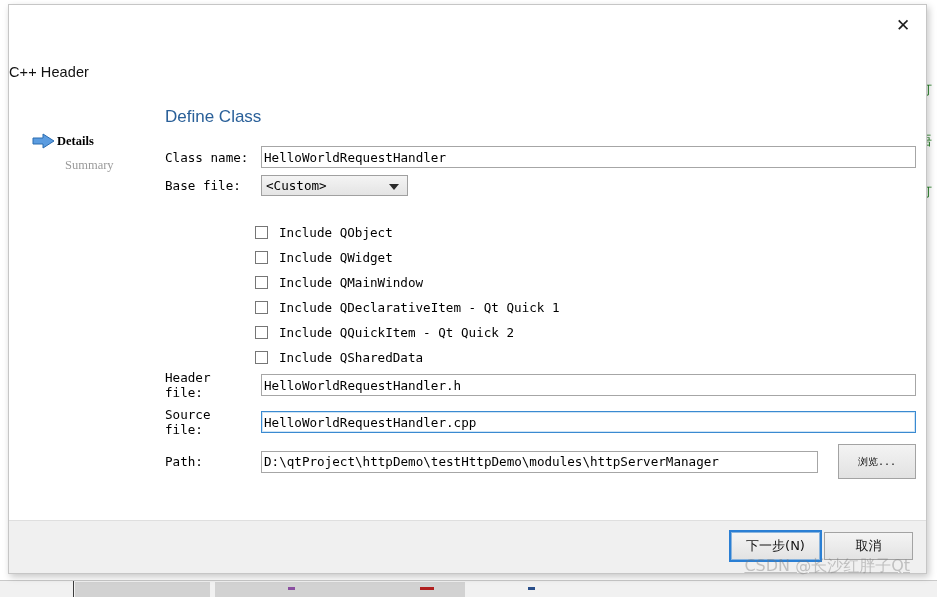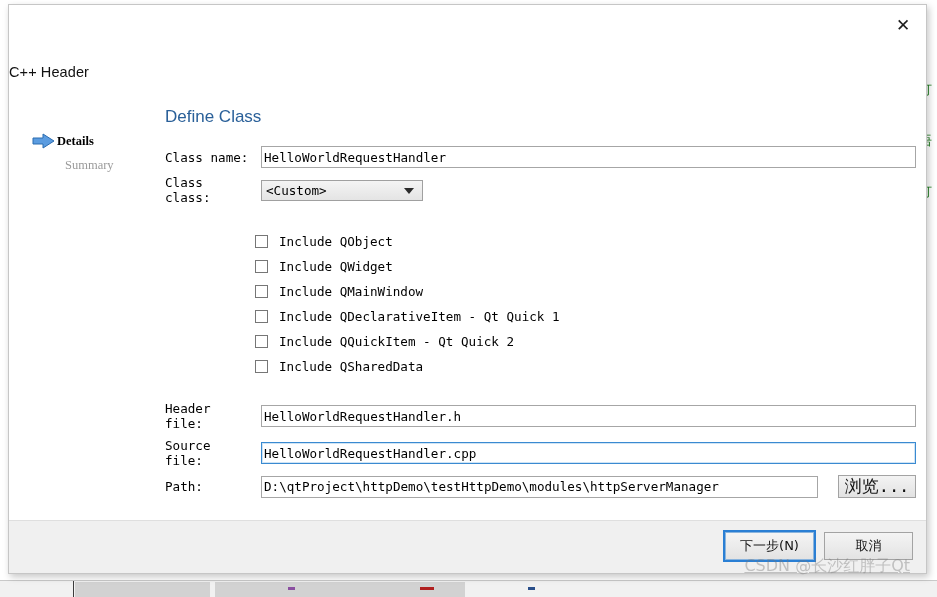--- a/index.html
+++ b/index.html
@@ -148,21 +148,21 @@
     width: 100%;
   }
   .text-input.wide { flex: 1 1 auto; }
   .text-input.focused {
     border: 1px solid #3a8ad1;
     box-shadow: inset 0 0 0 1px #cfe4f5;
   }
 
   .combo {
     position: relative;
-    width: 162px; height: 21px;
+    width: 147px; height: 21px;
     background: linear-gradient(#f4f4f4, #e4e4e4);
     border: 1px solid #a0a0a0;
     display: flex; align-items: center;
     font-family: "DejaVu Sans Mono", monospace;
     font-size: 12.6px;
     padding-left: 4px;
     color: #000;
   }
   .combo .arrow {
     position: absolute; right: 8px; top: 50%;
@@ -189,47 +189,47 @@
     color: #000;
   }
   .checkbox {
     width: 13px; height: 13px;
     flex: 0 0 13px;
     border: 1px solid #767676;
     background: #fff;
     margin-right: 11px;
   }
 
-  #file-group { margin-top: 22px; }
+  #file-group { }
 
   #path-row .browse-btn {
     margin-left: 8px;
     flex: 0 0 78px;
-    width: 78px; height: 23px;
+    width: 78px; height: 35px;
     background: linear-gradient(#f3f3f3, #e2e2e2);
     border: 1px solid #a3a3a3;
     font-family: "DejaVu Sans Mono", monospace;
-    font-size: 17px;
+    font-size: 10px;
     color: #111;
     display: flex; align-items: center; justify-content: center;
   }
 
   #path-input { flex: 1 1 auto; }
 
   
   #dialog-footer {
     position: absolute;
     left: 0; right: 0; bottom: 0; height: 53px;
     background: #f0f0f0;
     border-top: 1px solid #dfdfdf;
   }
   #footer-buttons {
     position: absolute;
     right: 13px; top: 11px;
-    display: flex; gap: 10px;
+    display: flex; gap: 4px;
   }
   .dlg-btn {
     width: 89px; height: 28px;
     background: linear-gradient(#f4f4f4, #e3e3e3);
     border: 1px solid #a3a3a3;
     font-family: "DejaVu Sans", sans-serif;
     font-size: 13px;
     color: #111;
     display: flex; align-items: center; justify-content: center;
     cursor: default;
@@ -301,21 +301,21 @@
     <div id="form-pane">
 
       <h2 id="define-class-heading">Define Class</h2>
 
       <div class="form-row">
         <span class="form-label">Class name:</span>
         <input class="text-input wide" id="class-name-input" type="text" value="HelloWorldRequestHandler" style="">
       </div>
 
       <div class="form-row">
-        <span class="form-label">Class class:</span>
+        <span class="form-label">Base file:</span>
         <div class="combo">
           <span>&lt;Custom&gt;</span>
           <span class="arrow"></span>
         </div>
       </div>
 
 
       <div id="checkbox-group">
         <div class="check-row">
           <span class="checkbox"></span>

